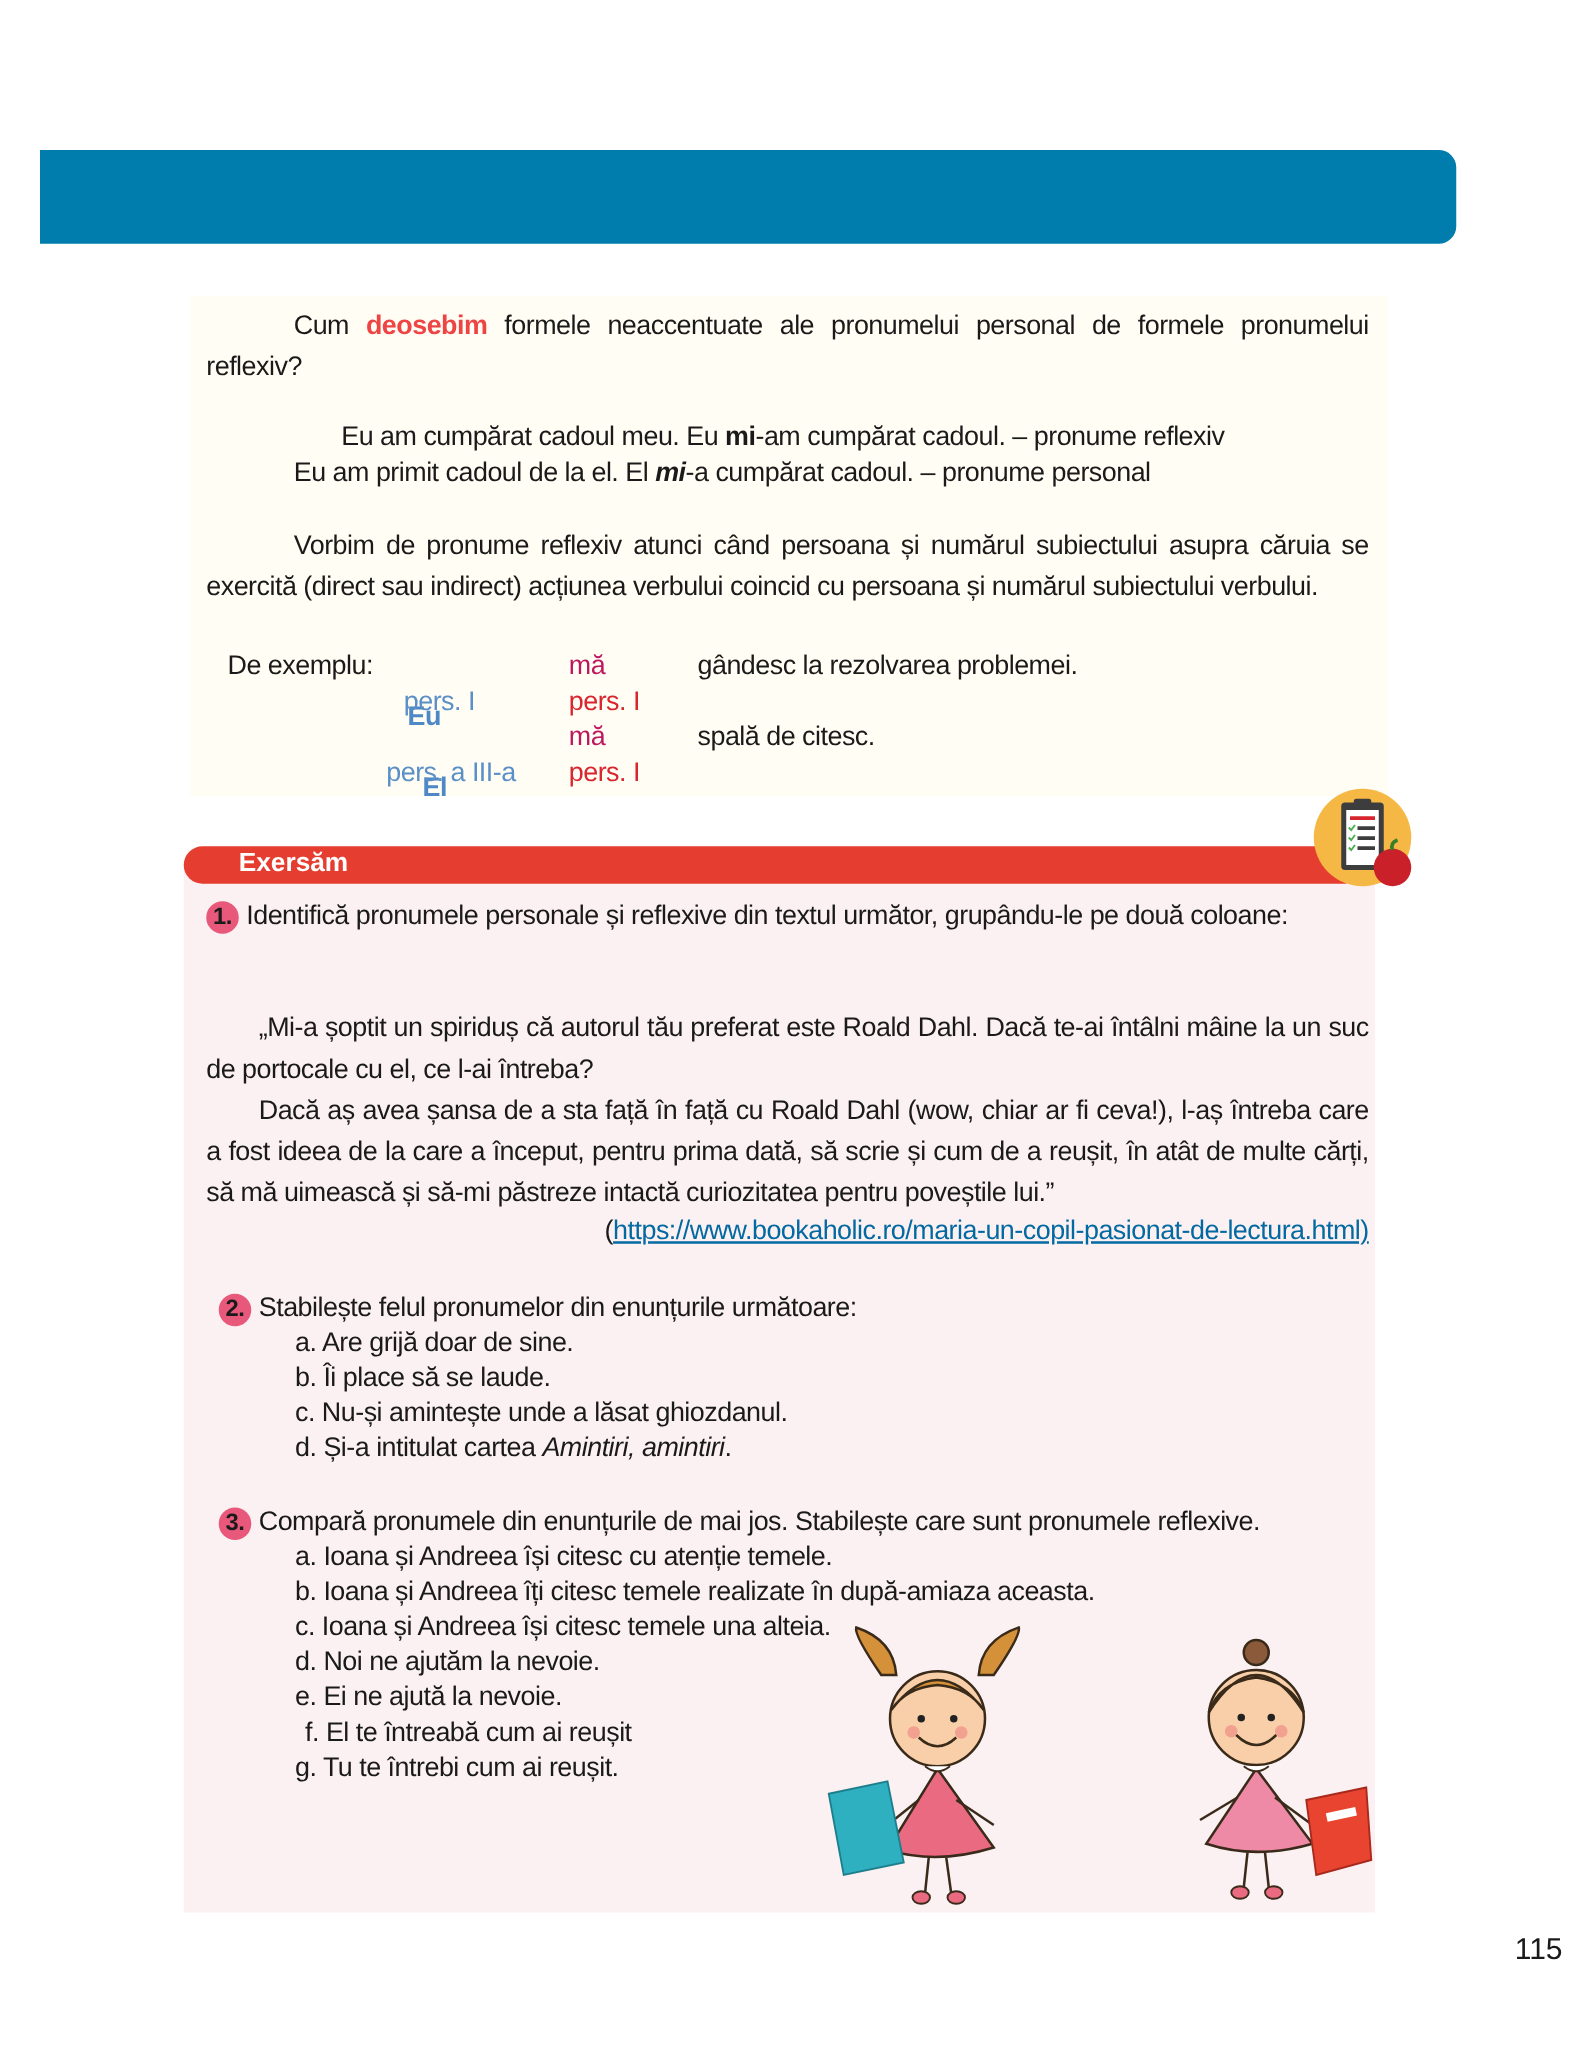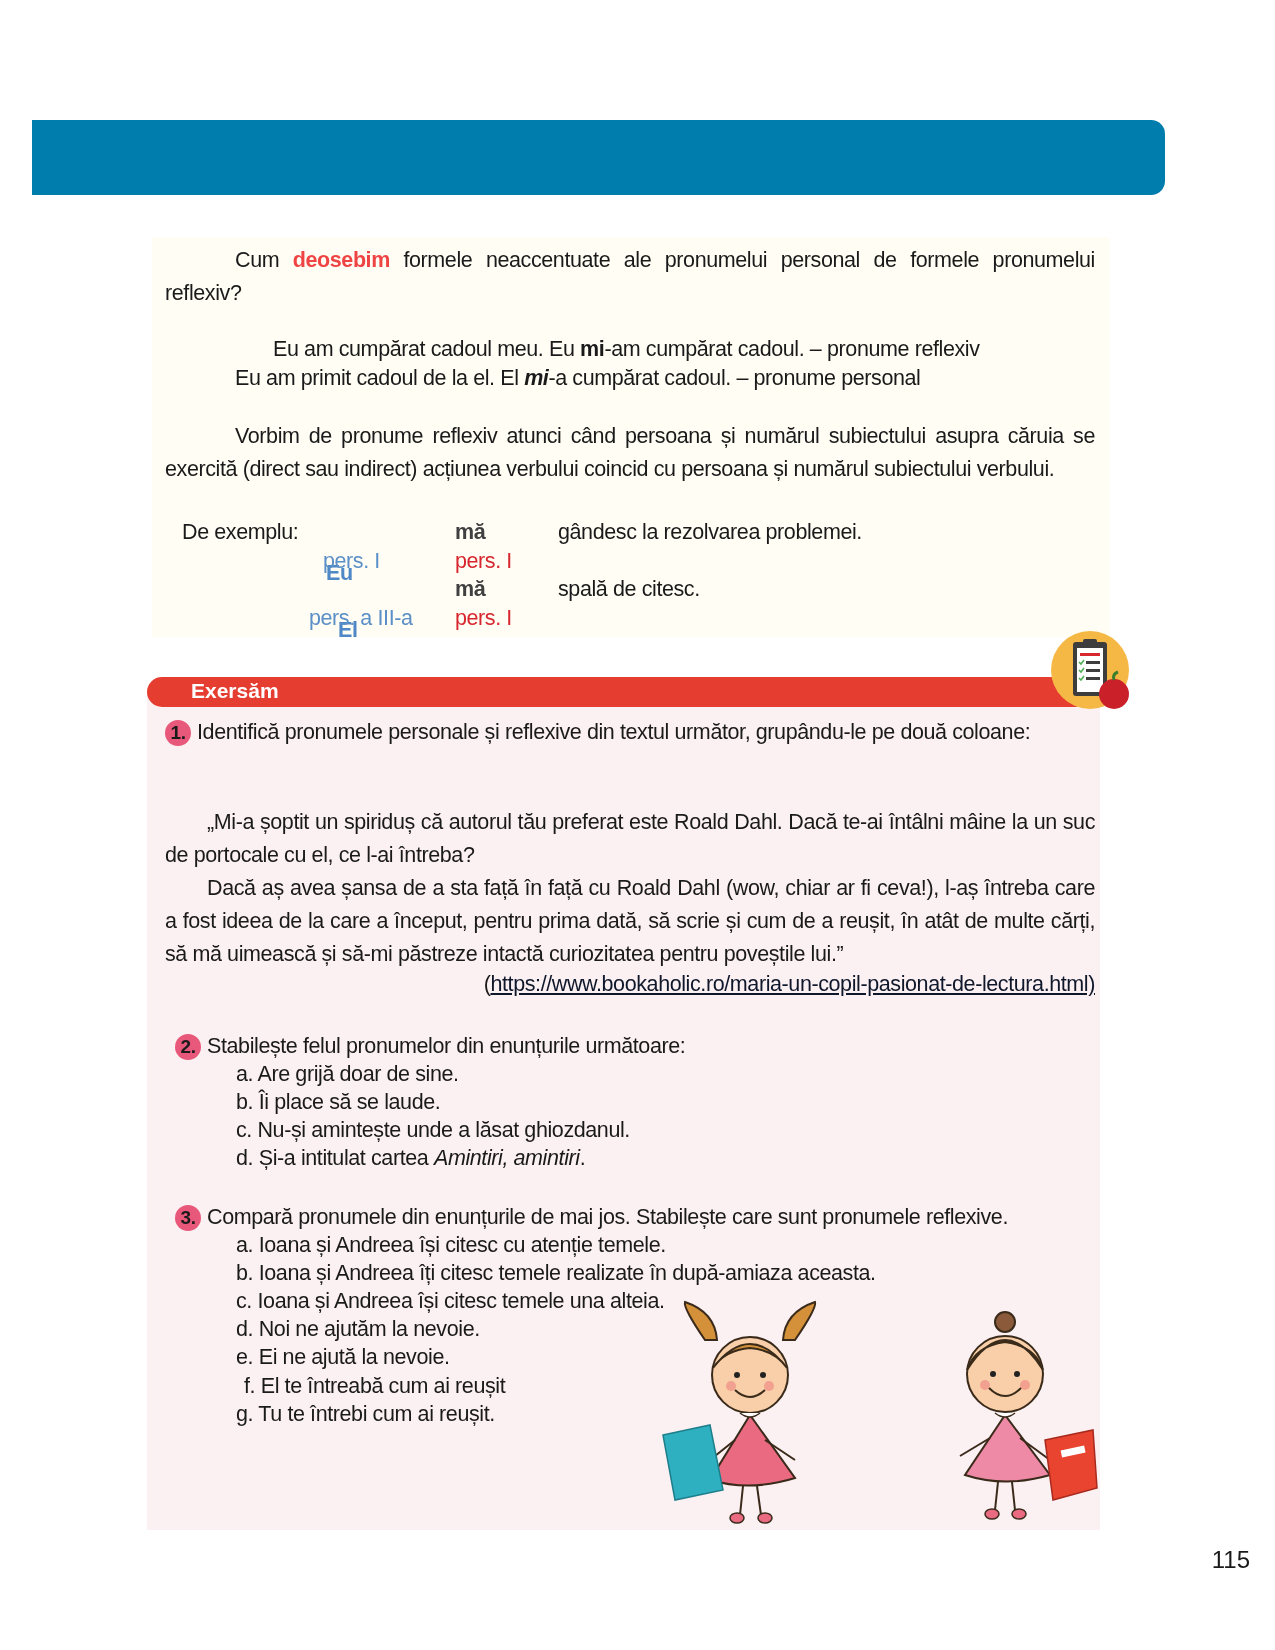--- a/index.html
+++ b/index.html
@@ -8,28 +8,28 @@
   .banner { position:absolute; left:32px; top:120px; width:1133px; height:75px; background:#007dad;
             border-radius:0 14px 14px 0; }
   .cream { position:absolute; left:152px; top:237px; width:958px; height:400px; background:#fffdf4; }
   .pink { position:absolute; left:147px; top:688px; width:953px; height:842px; background:#fbf0f2; }
   .txt { position:absolute; font-size:21.5px; line-height:33px; letter-spacing:-0.4px; }
   .just { text-align:justify; }
   .orange { color:#ef4444; font-weight:bold; }
   .blue { color:#5b8fc7; }
   .blueb { color:#4e88c6; font-weight:bold;margin-top:41px; }
   .red { color:#d7262e; }
-  .redb { color:#404040; font-weight:bold; }
+  .redb { color:#be185d; font-weight:normal; }
   .ex-bar { position:absolute; left:147px; top:653px; width:930px; height:30px; background:#e53e30;
             border-radius:15px 0 0 15px;margin-top:24px; }
   .ex-bar span { position:absolute; left:44px; top:2px; color:#fff; font-weight:bold; font-size:21px; }
   .ex-icon { position:absolute; left:1050px; top:630px; width:82px; height:82px; }
   .num { display:inline-block; width:26px; height:26px; border-radius:50%; background:#e8587a;
          color:#1a1a1a; font-weight:bold; text-align:center; line-height:26px; font-size:19px; margin-right:6px; }
-  a.link { color:#0f172a; text-decoration:underline; }
+  a.link { color:#0369a1; text-decoration:underline; }
   .pageno { position:absolute; left:0; width:1250px; top:1546px; text-align:right; font-size:24px; }
   .girl { position:absolute; }
 </style>
 </head>
 <body>
 
 <div class="banner"></div>
 
 <div class="cream"></div>
 

